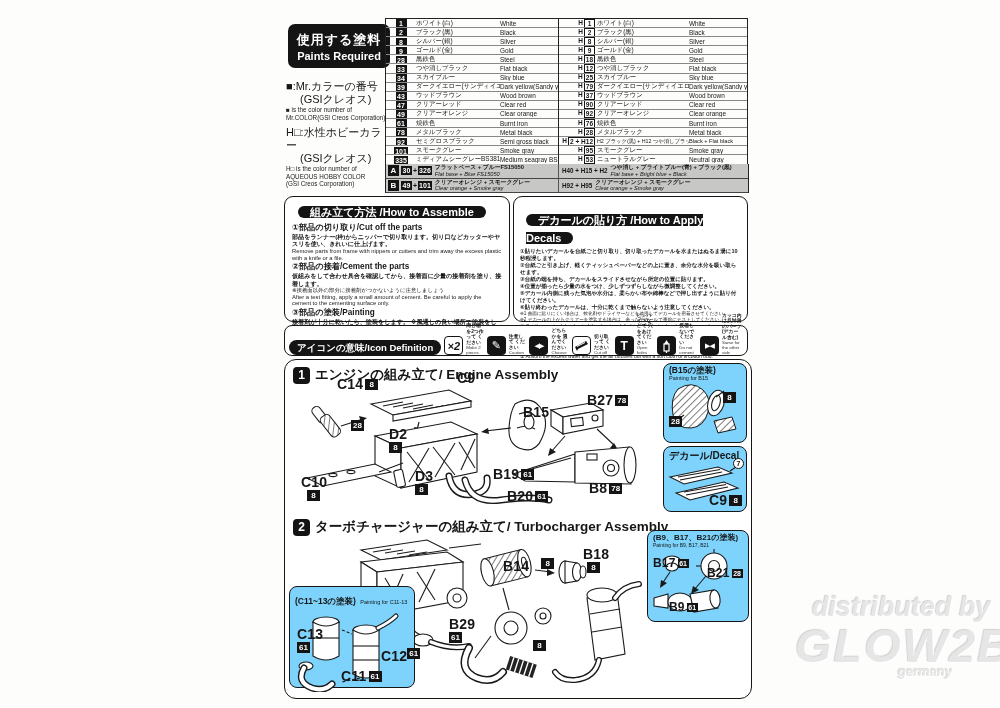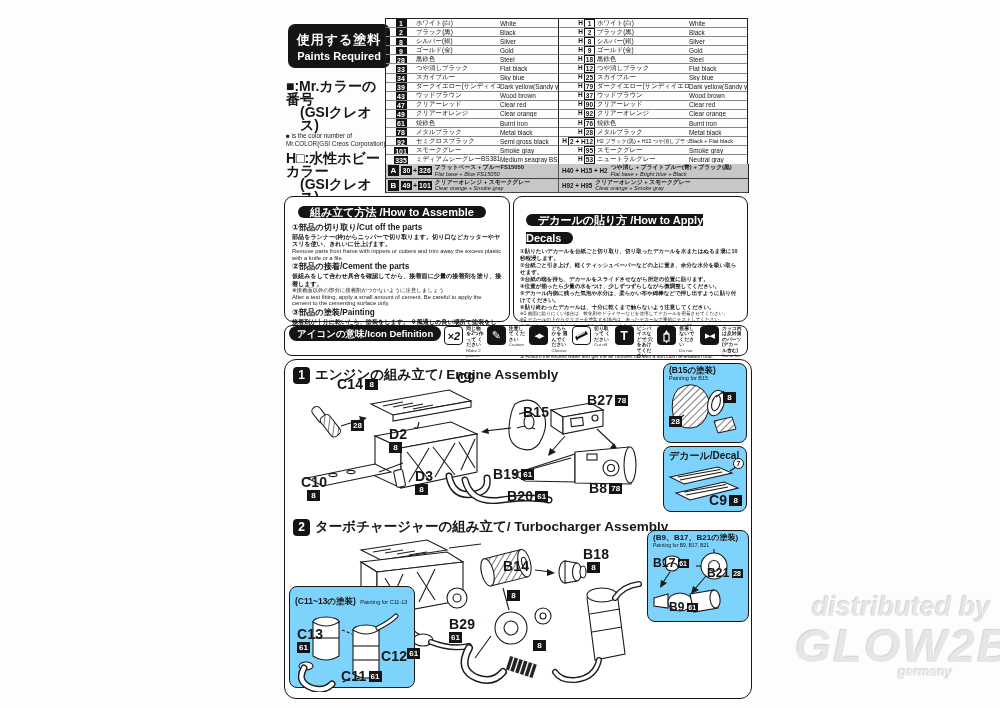--- a/index.html
+++ b/index.html
@@ -8,21 +8,21 @@
   .abs{position:absolute}
   
   .pill{background:#141414;color:#fff;border-radius:10px;font-weight:bold;text-align:center}
   .chip{display:inline-block;background:#141414;color:#fff;font-size:7px;font-weight:bold;line-height:9px;min-width:11px;height:9px;padding:0 1px;text-align:center;vertical-align:middle}
   .chip.lg{font-size:8px;line-height:11px;height:11px;min-width:13px}
   .hbox{display:inline-block;border:1px solid #141414;background:#fff;color:#141414;font-size:6.5px;font-weight:bold;line-height:8px;min-width:11px;height:9px;padding:0 1px;text-align:center;vertical-align:middle;margin-left:1px}
   
   .paints-title{left:288px;top:24px;width:102px;height:44px;background:#141414;border-radius:7px;color:#fff;display:flex;flex-direction:column;justify-content:center;align-items:center;gap:1px}
   .paints-title .jp{font-size:13px;font-weight:bold;letter-spacing:1px}
   .paints-title .en{font-size:11px;font-weight:bold}
-  .note-jp{font-size:14px;font-weight:bold;line-height:13px}
+  .note-jp{font-size:11px;font-weight:normal;line-height:13px}
   .note-en{font-size:6.3px;line-height:7.5px;color:#222}
   
   .ptable{top:18px;border-top:1.2px solid #222;border-bottom:0 solid #222}
   .prow{display:flex;align-items:center;height:9.1px;border-bottom:0.7px solid #888;overflow:hidden}
   .prow .swc{width:30px;text-align:center;flex:0 0 30px}
   .prow .hc{width:38px;flex:0 0 38px;font-size:6.5px;font-weight:bold;text-align:right;padding-right:2px}
   .prow .jp{font-size:6.4px;flex:1;white-space:nowrap;overflow:hidden}
   .prow .en{font-size:6.4px;width:58px;flex:0 0 58px;white-space:nowrap;overflow:hidden}
   .mixrow{display:flex;background:#c7c7c5;border-bottom:1px solid #444;height:14.5px;align-items:center}
   .mixrow .lhalf{width:173px;flex:0 0 173px;display:flex;align-items:center;border-right:1px solid #555;height:100%}
@@ -38,21 +38,21 @@
   .ibox .head{position:relative;margin:5px 0 2px 6px}
   .headpill{font-size:11px;line-height:16px;padding:0 12px;border-radius:9px}
   .step-h{font-size:8.2px;font-weight:bold;margin-top:0}
   .step-jp{font-size:6.1px;line-height:7.4px;font-weight:bold}
   .step-note{font-size:5.4px;line-height:6.4px}
   .step-en{font-size:5.8px;line-height:6.8px;color:#222}
   .dstep-jp{font-size:5.5px;line-height:7px;font-weight:bold}
   .dnote{font-size:4.6px;line-height:5.6px}
   .dstep-en{font-size:5px;line-height:5.9px;color:#222}
   
-  .iconstrip{left:284px;top:325px;width:464px;height:31px;border:1.4px solid #161616;border-radius:8px;background:#fff;display:flex;align-items:flex-start;padding:0 4px;gap:3px}
+  .iconstrip{left:284px;top:325px;width:464px;height:31px;border:1.4px solid #161616;border-radius:8px;background:#fff;display:flex;align-items:flex-end;padding:0 4px;gap:3px}
   .icn{width:19px;height:19px;background:#141414;border-radius:4px;color:#fff;display:flex;align-items:center;justify-content:center;flex:0 0 19px;font-weight:bold}
   .icn.lt{background:#fff;border:1.6px solid #141414;color:#141414;border-radius:4px}
   .ictxt{display:flex;flex-direction:column;justify-content:center;width:47px}
   .ictxt .jp{font-size:4.8px;line-height:5.4px;font-weight:bold}
   .ictxt .en{font-size:4.4px;line-height:5px;color:#333}
   
   .mainbox{left:284px;top:359px;width:468px;height:340px;border:1.8px solid #161616;border-radius:12px;background:#fff}
   .sechead{display:flex;align-items:center;gap:5px}
   .badge{width:17px;height:17px;background:#141414;border-radius:4px;color:#fff;font-size:12px;font-weight:bold;display:flex;align-items:center;justify-content:center}
   .sectitle{font-size:13.5px;font-weight:bold}
@@ -594,21 +594,21 @@
         <rect x="208" y="124" width="28" height="14" fill="#222"></rect>
         <line x1="212" y1="124" x2="212" y2="138" stroke="#fff" stroke-width="1.4"></line>
           <line x1="217" y1="124" x2="217" y2="138" stroke="#fff" stroke-width="1.4"></line>
           <line x1="222" y1="124" x2="222" y2="138" stroke="#fff" stroke-width="1.4"></line>
           <line x1="227" y1="124" x2="227" y2="138" stroke="#fff" stroke-width="1.4"></line>
           <line x1="232" y1="124" x2="232" y2="138" stroke="#fff" stroke-width="1.4"></line>
       </g>
     </g>
   </svg>
 
-  <div class="plabel" style="left:218px;top:198px;flex-direction:column;align-items:flex-start;gap:16px">
+  <div class="plabel" style="left:218px;top:198px;flex-direction:row;align-items:flex-start;gap:8px">
       <span class="pid">B14</span>
       <span class="chip lg" style="margin-left:4px">8</span>
     </div>
   <div class="plabel" style="left:298px;top:186px;flex-direction:column;align-items:flex-start;gap:0">
       <span class="pid">B18</span>
       <span class="chip lg" style="margin-left:4px">8</span>
     </div>
   <div class="plabel" style="left:164px;top:256px;flex-direction:column;align-items:flex-start;gap:0">
       <span class="pid">B29</span>
       <span class="chip lg">61</span>

